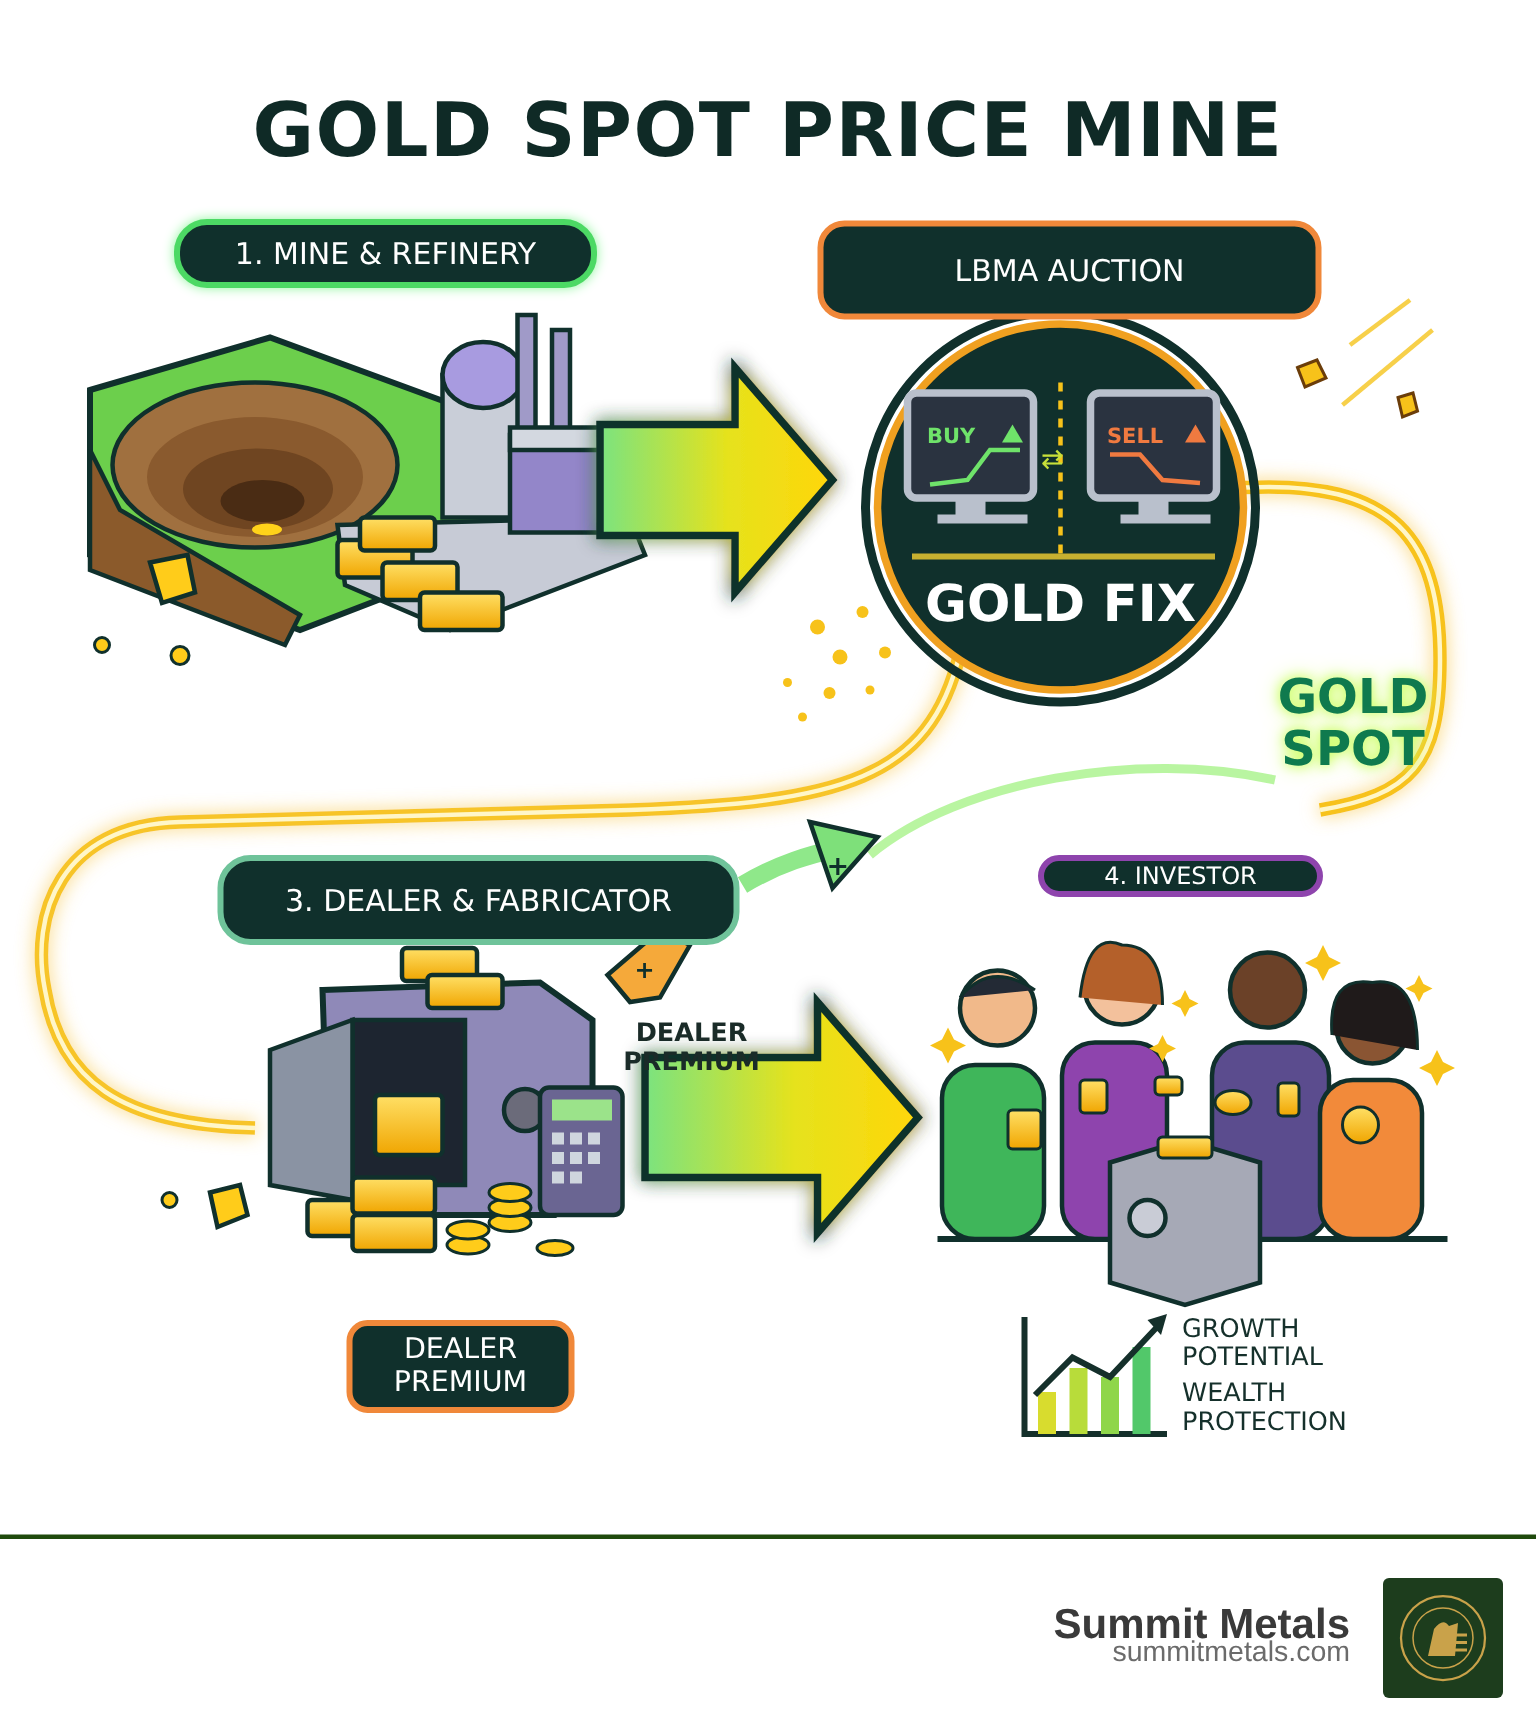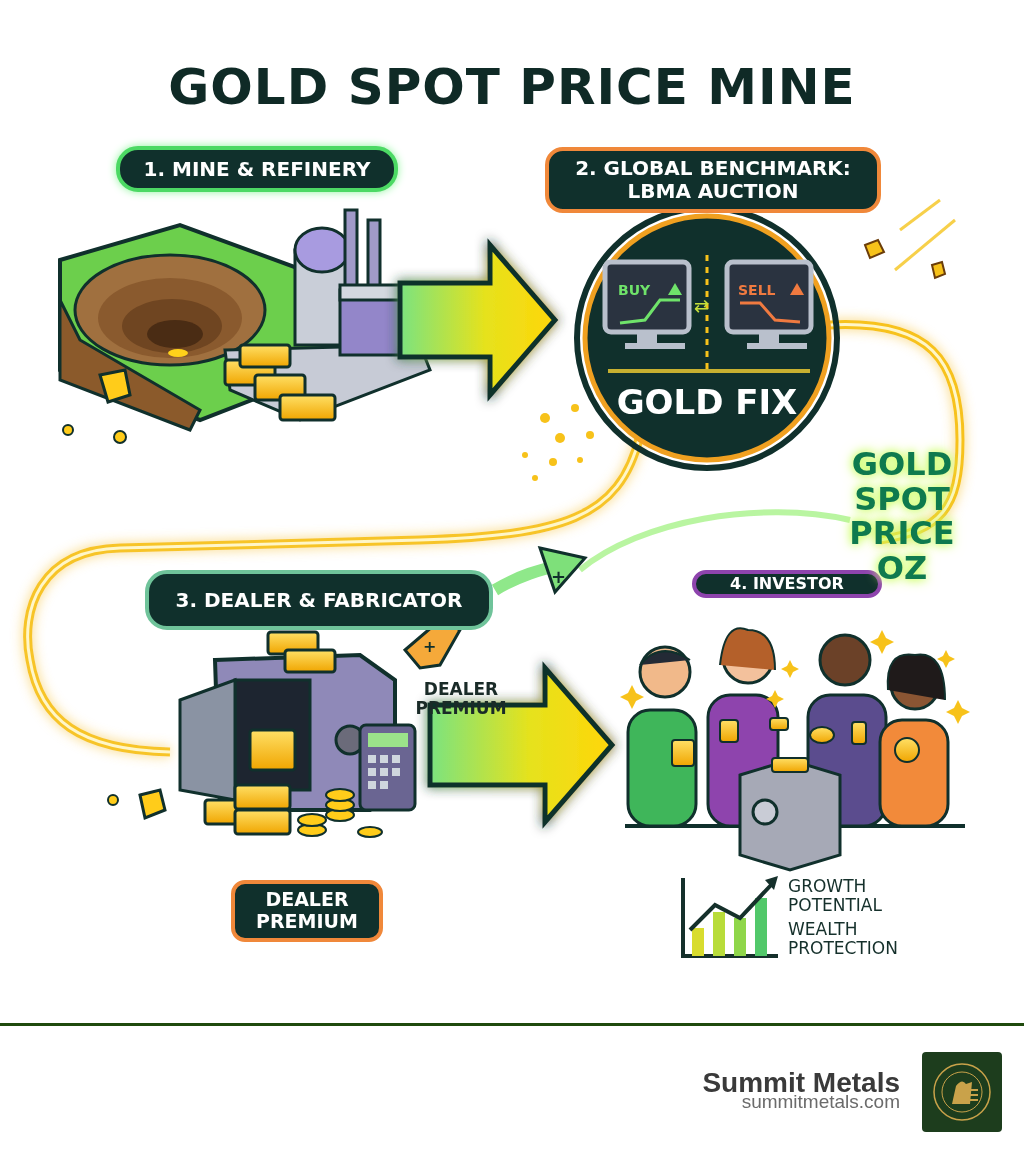--- a/index.html
+++ b/index.html
@@ -1,19 +1,19 @@
 <!DOCTYPE html>
 <html><head>
 <meta charset="utf-8">
 <style>
   html,body{margin:0;padding:0;background:#ffffff;}
   body{width:1024px;height:1154px;position:relative;overflow:hidden;font-family:"DejaVu Sans","Liberation Sans",sans-serif;}
   .abs{position:absolute;}
   #title{left:0;top:58px;width:1024px;text-align:center;font-weight:900;font-size:50px;color:#0f2a26;letter-spacing:1px;font-family:"DejaVu Sans",sans-serif;}
-  .badge{position:absolute;background:#10302c;color:#fff;font-weight:bold;border-radius:22px;text-align:center;font-family:"DejaVu Sans",sans-serif;display:flex;align-items:center;justify-content:center;flex-direction:column;line-height:1.15;box-sizing:border-box;}
+  .badge{position:absolute;background:#10302c;color:#fff;font-weight:normal;border-radius:22px;text-align:center;font-family:"DejaVu Sans",sans-serif;display:flex;align-items:center;justify-content:center;flex-direction:column;line-height:1.15;box-sizing:border-box;}
   #badge1{left:116px;top:146px;width:282px;height:46px;border:4px solid #4cd964;font-size:20px;box-shadow:0 0 8px #8ef59c;}
   #badge2{left:545px;top:147px;width:336px;height:66px;border:4px solid #f0883a;font-size:20px;border-radius:18px;}
   #badge3{left:145px;top:570px;width:348px;height:60px;border:4px solid #6fc39a;font-size:20px;}
   #badge4{left:692px;top:570px;width:190px;height:28px;border:4px solid #8e44ad;font-size:16px;}
   #badge5{left:231px;top:880px;width:152px;height:62px;border:4px solid #f0883a;font-size:19px;border-radius:14px;}
   #spot-label{left:822px;top:447px;width:160px;text-align:center;font-weight:900;font-size:32px;line-height:1.08;color:#0f7a4e;text-shadow:0 0 8px #c8ff5a,0 0 14px #d6ff7a;}
   #premium-label{left:406px;top:680px;width:110px;text-align:center;font-weight:900;font-size:17px;line-height:1.1;color:#1a2b28;}
   #growth-text{left:788px;top:877px;font-weight:400;font-size:17px;line-height:1.1;color:#15302b;}
   #footer-line{left:0;top:1023px;width:1024px;height:3px;background:#1f4a0d;}
   #brand-name{right:124px;top:1067px;font-weight:bold;font-size:28px;color:#3a3a3a;font-family:"Liberation Sans",sans-serif;text-align:right;}
@@ -219,41 +219,39 @@
   </g>
 </svg>
 
 <div id="title" class="abs">GOLD SPOT PRICE MINE</div>
 
 <div id="badge1" class="badge">
   <span>1. MINE &amp; REFINERY</span>
 </div>
 
 <div id="badge2" class="badge">
-  <span>2. GLOBAL BENCHMARK:</span>
   <span>LBMA AUCTION</span>
 </div>
 
 <div id="badge3" class="badge">
   <span>3. DEALER &amp; FABRICATOR</span>
 </div>
 
 <div id="badge4" class="badge">
   <span>4. INVESTOR</span>
 </div>
 
 <div id="badge5" class="badge">
   <span>DEALER</span>
   <span>PREMIUM</span>
 </div>
 
 <div id="spot-label" class="abs">
   <div>GOLD</div>
   <div>SPOT</div>
-  <div>PRICE OZ</div>
 </div>
 
 <div id="premium-label" class="abs">
   <div>DEALER</div>
   <div>PREMIUM</div>
 </div>
 
 <div id="growth-text" class="abs">
   <div>GROWTH</div>
   <div>POTENTIAL</div>

